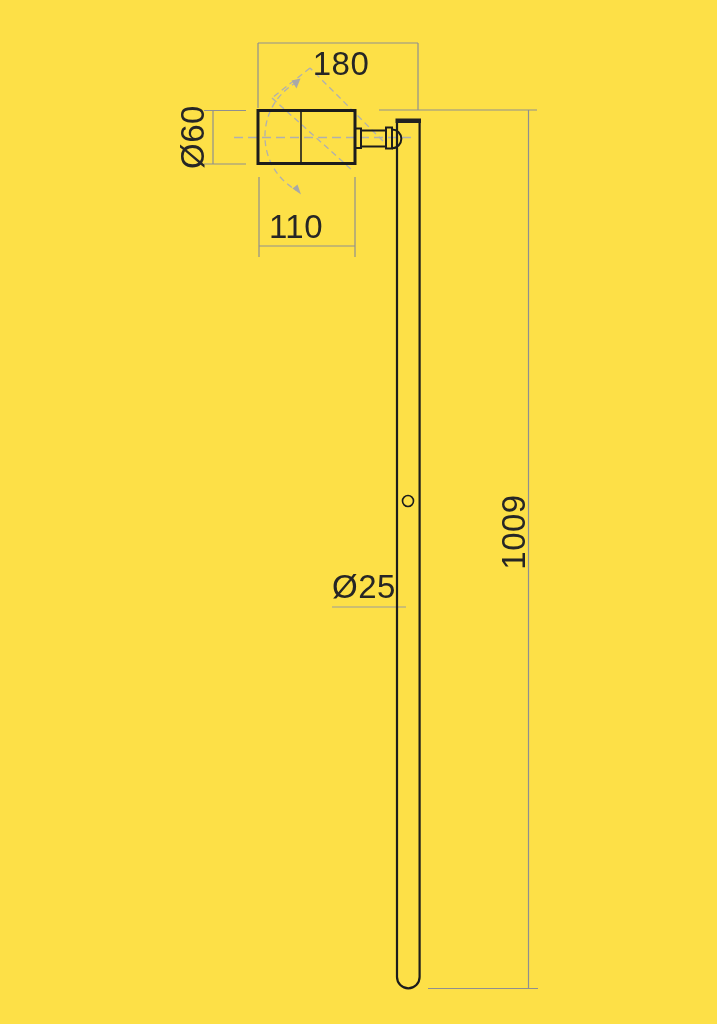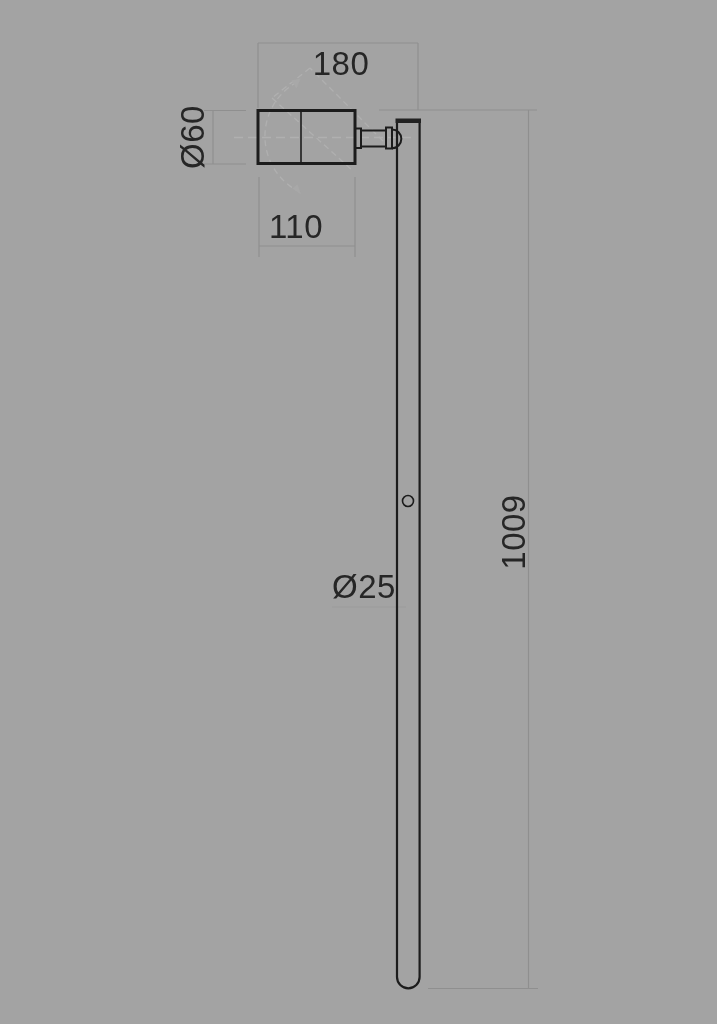--- a/index.html
+++ b/index.html
@@ -7,21 +7,21 @@
     padding: 0;
     background: #ffffff;
     width: 717px;
     height: 1024px;
     overflow: hidden;
   }
   .drawing-wrap {
     position: relative;
     width: 717px;
     height: 1024px;
-    background: #a3a3a3;
+    background: #fde047;
   }
   svg {
     display: block;
   }
   .dim-text {
     font-family: "Liberation Sans", "DejaVu Sans", sans-serif;
     font-size: 33px;
     fill: #262626;
     letter-spacing: 0.5px;
   }

